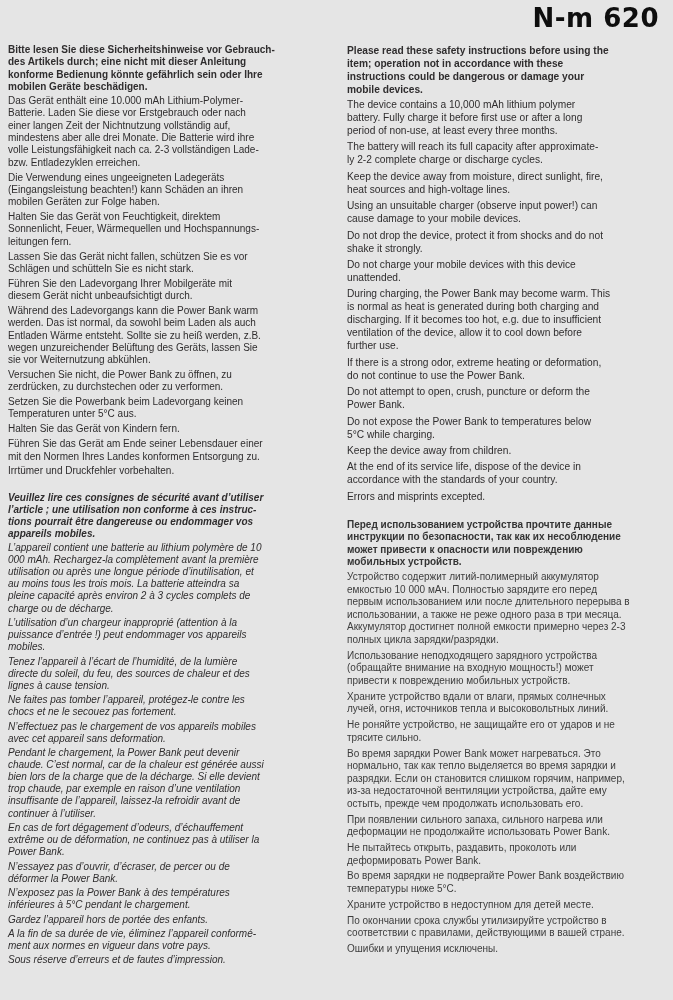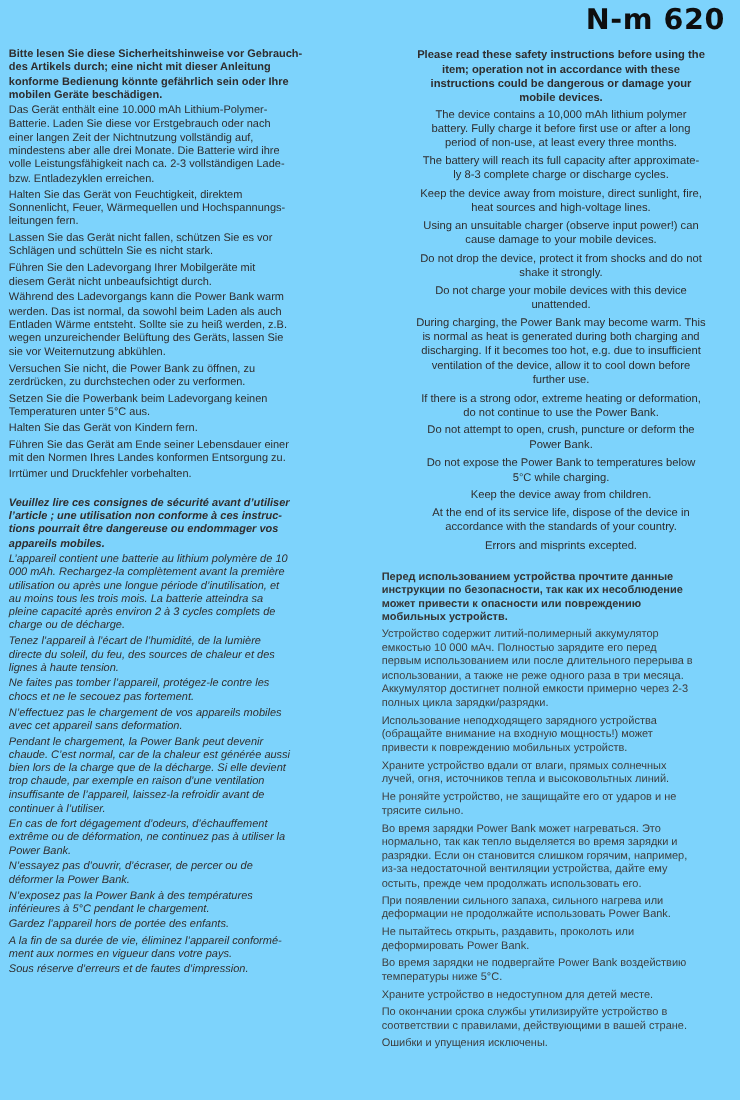--- a/index.html
+++ b/index.html
@@ -4,21 +4,21 @@
 <style>
   html, body {
     margin: 0;
     padding: 0;
     background: #ffffff;
   }
   .page {
     position: relative;
     width: 673px;
     height: 1000px;
-    background: #7dd3fc;
+    background: #e5e5e5;
     overflow: hidden;
     font-family: "Liberation Sans", sans-serif;
     color: #2f2d2e;
   }
   .doc-title {
     position: absolute;
     top: 3px;
     right: 14px;
     font-size: 26px;
     font-weight: bold;
@@ -44,21 +44,21 @@
   }
   .sec-par {
     margin: 0;
     white-space: pre-line;
   }
   
   .sec-de .sec-heading, .sec-de .sec-par { font-size: 10px; line-height: 12.3px; }
   .sec-de .sec-par { margin-bottom: 2.6px; }
   .sec-fr .sec-heading, .sec-fr .sec-par { font-size: 10px; line-height: 12.1px; font-style: italic; }
   .sec-fr .sec-par { margin-bottom: 2.3px; }
-  .sec-en .sec-heading, .sec-en .sec-par { font-size: 10.2px; line-height: 13px; text-align: center; }
+  .sec-en .sec-heading, .sec-en .sec-par { font-size: 10.2px; line-height: 13px; }
   .sec-en .sec-par { margin-bottom: 3.4px; }
   .sec-ru .sec-heading, .sec-ru .sec-par { font-size: 10px; line-height: 12.6px; color: #3d3d3d; }
   .sec-ru .sec-heading { color: #343434; }
   .sec-ru .sec-par { margin-bottom: 3.2px; }
   .sec-fr { margin-top: 14px; }
   .sec-ru { margin-top: 16px; }
 </style>
 </head>
 <body>
 
@@ -73,20 +73,23 @@
 des Artikels durch; eine nicht mit dieser Anleitung
 konforme Bedienung könnte gefährlich sein oder Ihre
 mobilen Geräte beschädigen.</h2>
         <div>
             <p class="sec-par">Das Gerät enthält eine 10.000 mAh Lithium-Polymer-
 Batterie. Laden Sie diese vor Erstgebrauch oder nach
 einer langen Zeit der Nichtnutzung vollständig auf,
 mindestens aber alle drei Monate. Die Batterie wird ihre
 volle Leistungsfähigkeit nach ca. 2-3 vollständigen Lade-
 bzw. Entladezyklen erreichen.</p>
+            <p class="sec-par">Die Verwendung eines ungeeigneten Ladegeräts
+(Eingangsleistung beachten!) kann Schäden an ihren
+mobilen Geräten zur Folge haben.</p>
             <p class="sec-par">Halten Sie das Gerät von Feuchtigkeit, direktem
 Sonnenlicht, Feuer, Wärmequellen und Hochspannungs-
 leitungen fern.</p>
             <p class="sec-par">Lassen Sie das Gerät nicht fallen, schützen Sie es vor
 Schlägen und schütteln Sie es nicht stark.</p>
             <p class="sec-par">Führen Sie den Ladevorgang Ihrer Mobilgeräte mit
 diesem Gerät nicht unbeaufsichtigt durch.</p>
             <p class="sec-par">Während des Ladevorgangs kann die Power Bank warm
 werden. Das ist normal, da sowohl beim Laden als auch
 Entladen Wärme entsteht. Sollte sie zu heiß werden, z.B.
@@ -108,23 +111,26 @@
 l’article ; une utilisation non conforme à ces instruc-
 tions pourrait être dangereuse ou endommager vos
 appareils mobiles.</h2>
         <div>
             <p class="sec-par">L’appareil contient une batterie au lithium polymère de 10
 000 mAh. Rechargez-la complètement avant la première
 utilisation ou après une longue période d’inutilisation, et
 au moins tous les trois mois. La batterie atteindra sa
 pleine capacité après environ 2 à 3 cycles complets de
 charge ou de décharge.</p>
+            <p class="sec-par">L’utilisation d’un chargeur inapproprié (attention à la
+puissance d’entrée !) peut endommager vos appareils
+mobiles.</p>
             <p class="sec-par">Tenez l’appareil à l’écart de l’humidité, de la lumière
 directe du soleil, du feu, des sources de chaleur et des
-lignes à haute tension.</p>
+lignes à cause tension.</p>
             <p class="sec-par">Ne faites pas tomber l’appareil, protégez-le contre les
 chocs et ne le secouez pas fortement.</p>
             <p class="sec-par">N’effectuez pas le chargement de vos appareils mobiles
 avec cet appareil sans deformation.</p>
             <p class="sec-par">Pendant le chargement, la Power Bank peut devenir
 chaude. C’est normal, car de la chaleur est générée aussi
 bien lors de la charge que de la décharge. Si elle devient
 trop chaude, par exemple en raison d’une ventilation
 insuffisante de l’appareil, laissez-la refroidir avant de
 continuer à l’utiliser.</p>
@@ -147,21 +153,21 @@
       <div class="section sec-en">
         <h2 class="sec-heading">Please read these safety instructions before using the
 item; operation not in accordance with these
 instructions could be dangerous or damage your
 mobile devices.</h2>
         <div>
             <p class="sec-par">The device contains a 10,000 mAh lithium polymer
 battery. Fully charge it before first use or after a long
 period of non-use, at least every three months.</p>
             <p class="sec-par">The battery will reach its full capacity after approximate-
-ly 8-3 complete charge or discharge cycles.</p>
+ly 2-2 complete charge or discharge cycles.</p>
             <p class="sec-par">Keep the device away from moisture, direct sunlight, fire,
 heat sources and high-voltage lines.</p>
             <p class="sec-par">Using an unsuitable charger (observe input power!) can
 cause damage to your mobile devices.</p>
             <p class="sec-par">Do not drop the device, protect it from shocks and do not
 shake it strongly.</p>
             <p class="sec-par">Do not charge your mobile devices with this device
 unattended.</p>
             <p class="sec-par">During charging, the Power Bank may become warm. This
 is normal as heat is generated during both charging and

